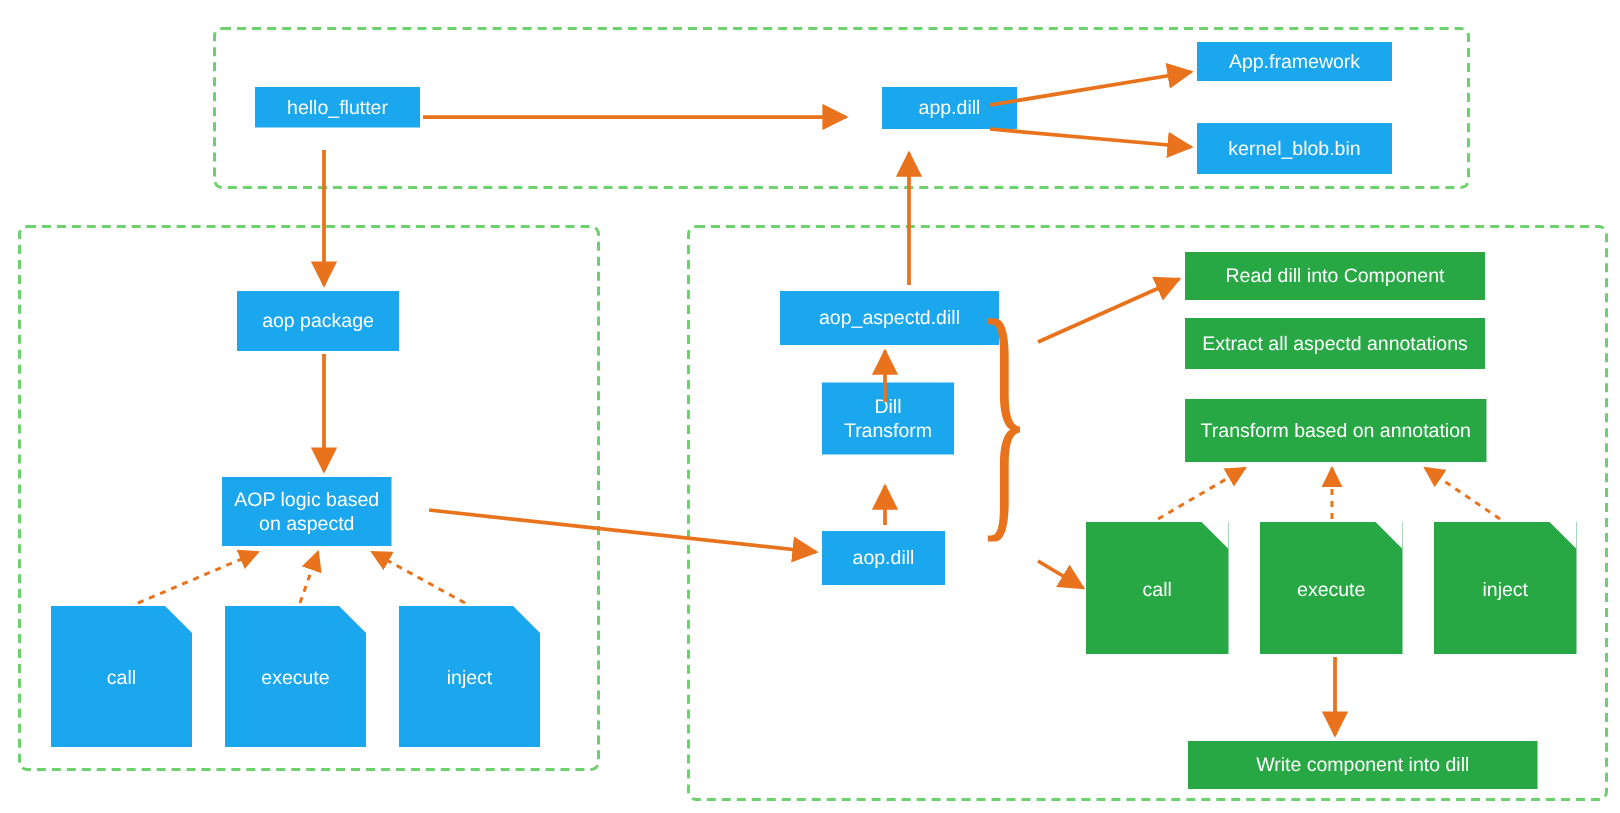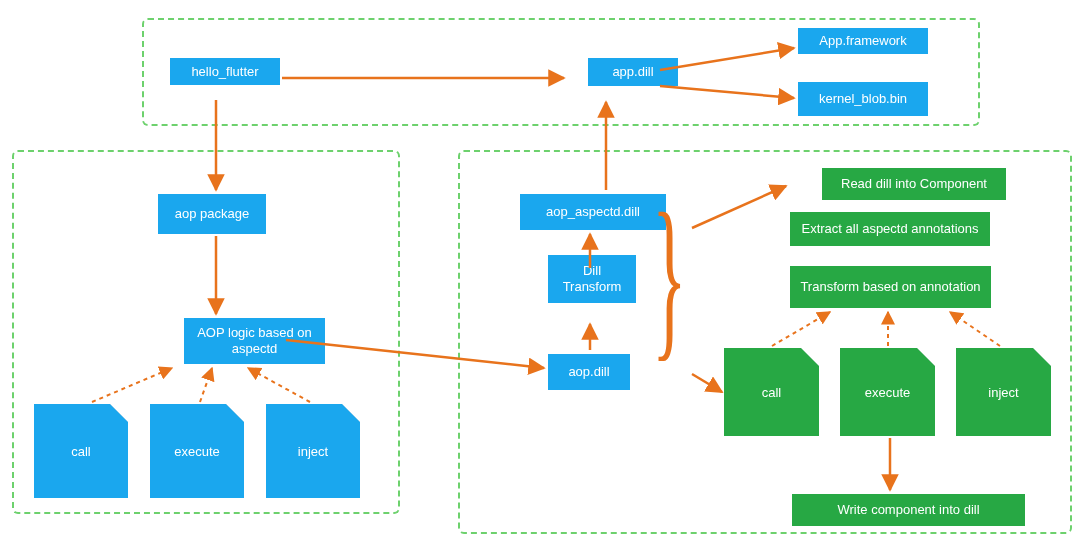--- a/index.html
+++ b/index.html
@@ -73,21 +73,21 @@
 <div class="dash-box" style="left:142px; top:18px;  width:838px; height:108px;"></div>
 <div class="dash-box" style="left:12px;  top:150px; width:388px; height:364px;"></div>
 <div class="dash-box" style="left:458px; top:150px; width:614px; height:384px;"></div>
 
 <div class="node blue" style="left:170px; top:58px;  width:110px; height:27px;">hello_flutter</div>
 <div class="node blue" style="left:568px; top:58px;  width:90px;  height:28px;margin-left:20px;">app.dill</div>
 <div class="node blue" style="left:798px; top:28px;  width:130px; height:26px;">App.framework</div>
 <div class="node blue" style="left:798px; top:82px;  width:130px; height:34px;">kernel_blob.bin</div>
 
 <div class="node blue" style="left:158px; top:194px; width:108px; height:40px;">aop package</div>
-<div class="node blue" style="left:148px; top:318px; width:141px; height:46px;margin-left:36px;">AOP logic based on aspectd</div>
+<div class="node blue" style="left:148px; top:318px; width:113px; height:46px;">AOP logic based on aspectd</div>
 
 <div class="file blue" style="left:34px;  top:404px; width:94px; height:94px;">
   <div class="body">call</div>
     <div class="cornerB"></div>
     <div class="cornerA"></div>
 </div>
 <div class="file blue" style="left:150px; top:404px; width:94px; height:94px;">
   <div class="body">execute</div>
     <div class="cornerB"></div>
     <div class="cornerA"></div>
@@ -97,21 +97,21 @@
     <div class="cornerB"></div>
     <div class="cornerA"></div>
 </div>
 
 <div class="node blue" style="left:520px; top:194px; width:146px; height:36px;">aop_aspectd.dill</div>
 <div class="node blue" style="left:548px; top:255px; width:88px;  height:48px;">Dill Transform</div>
 <div class="node blue" style="left:548px; top:354px; width:82px;  height:36px;">aop.dill</div>
 
 <div class="brace" style="left:652px; top:214px;">}</div>
 
-<div class="node green" style="left:822px; top:168px; width:184px; height:32px;text-align:right;">Read dill into Component</div>
+<div class="node green" style="left:790px; top:168px; width:200px; height:32px;text-align:right;">Read dill into Component</div>
 <div class="node green" style="left:790px; top:212px; width:200px; height:34px;">Extract all aspectd annotations</div>
 <div class="node green" style="left:790px; top:266px; width:201px; height:42px;">Transform based on annotation</div>
 
 <div class="file green" style="left:724px; top:348px; width:95px; height:88px;">
   <div class="body">call</div>
     <div class="cornerB"></div>
     <div class="cornerA"></div>
 </div>
 <div class="file green" style="left:840px; top:348px; width:95px; height:88px;">
   <div class="body">execute</div>

